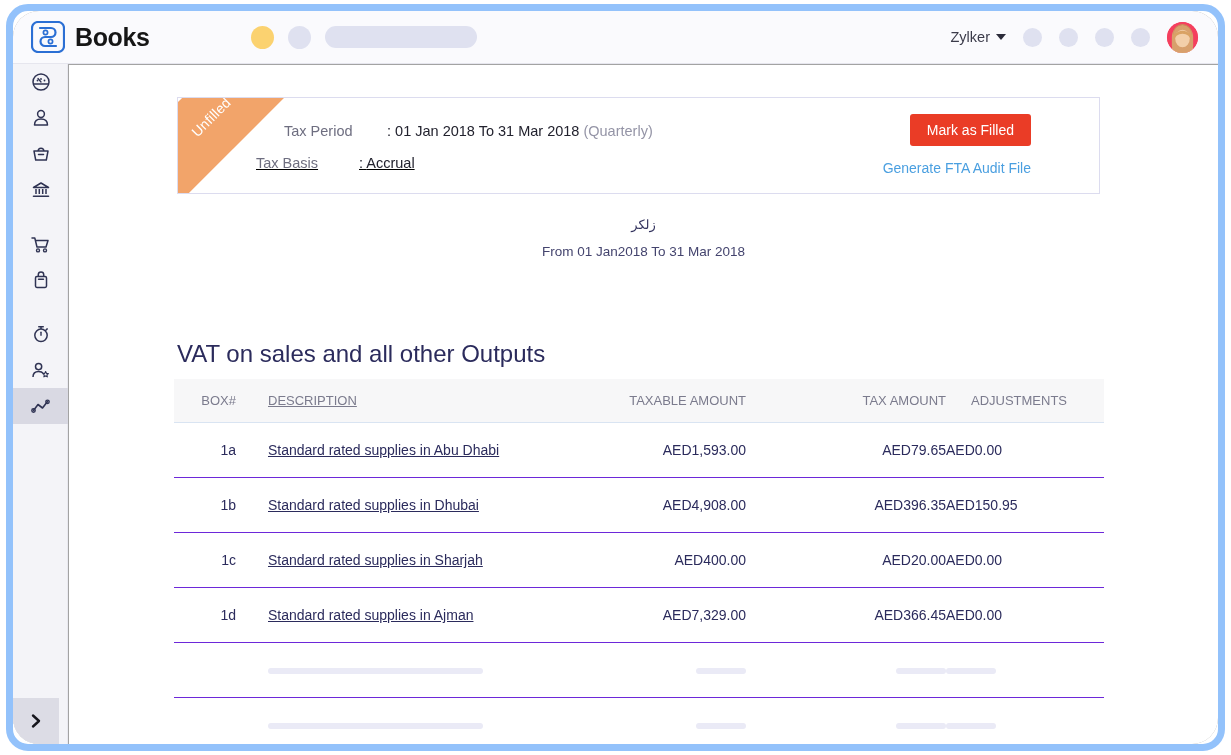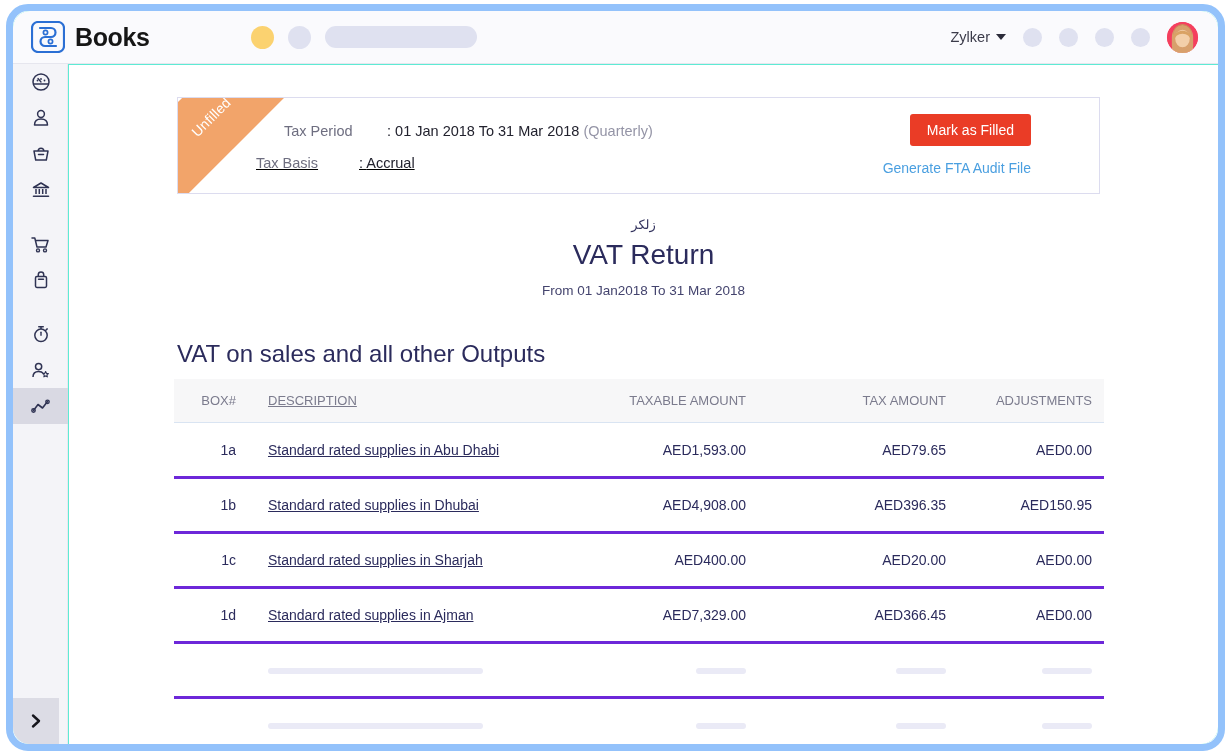--- a/index.html
+++ b/index.html
@@ -18,23 +18,23 @@
     left: 6px; top: 4px;
     width: 1219px; height: 747px;
     border: 7px solid #93c2fb;
     border-radius: 22px;
     background: #ffffff;
     overflow: hidden;
   }
   #frame-inner {
     position: absolute;
     inset: 0;
-    border-radius: 17px;
+    border-radius: 26px;
     overflow: hidden;
-    background: #5eead4;
+    background: #a3a3a3;
   }
 
   
   #topbar {
     position: absolute;
     left: 0; top: 0;
     width: 100%; height: 53px;
     background: #fafafd;
     border-bottom: 1px solid #e6e6ee;
     display: flex;
@@ -248,27 +248,27 @@
     font-size: 13px;
     padding: 14px 0;
     border-bottom: 1px solid #d9e4f2;
     white-space: nowrap;
   }
   #vat-table td {
     color: #2b2b5c;
     padding: 0;
     height: 55px;
     vertical-align: middle;
-    border-bottom: 3px solid #6d28d9;
+    border-bottom: 1px solid #6d28d9;
   }
   .c-box  { width: 72px;  text-align: right; padding-right: 10px !important; }
   .c-desc { text-align: left; padding-left: 22px !important; text-decoration: underline; }
   .c-tax-base { width: 215px; text-align: right; padding-right: 0px !important; }
   .c-tax-amt  { width: 200px; text-align: right; padding-right: 0px !important; }
-  .c-adj      { width: 158px; text-align: right; padding-right: 12px !important; }
+  .c-adj      { width: 158px; padding-right: 12px !important; }
 
   thead .c-box  { padding-right: 10px; }
   thead .c-desc { padding-left: 22px; }
 
   .skeleton-row td { height: 36px; }
   .sk-bar {
     display: inline-block;
     height: 6px;
     border-radius: 3px;
     background: #eaeaf6;
@@ -436,21 +436,20 @@
           <span>Accrual</span>
         </span>
       </div>
 
       <button id="mark-filled-btn">Mark as Filled</button>
       <a id="audit-link">Generate FTA Audit File</a>
     </div>
 
     <div id="report-head">
       <div id="report-arabic">زلكر</div>
-      <h1 id="report-title">VAT Return</h1>
       <div id="report-range">From 01 Jan2018 To 31 Mar 2018</div>
     </div>
 
     <h2 id="section-heading">VAT on sales and all other Outputs</h2>
 
     <table id="vat-table">
       <thead>
         <tr>
           <th class="c-box">BOX#</th>
           <th class="c-desc">DESCRIPTION</th>

